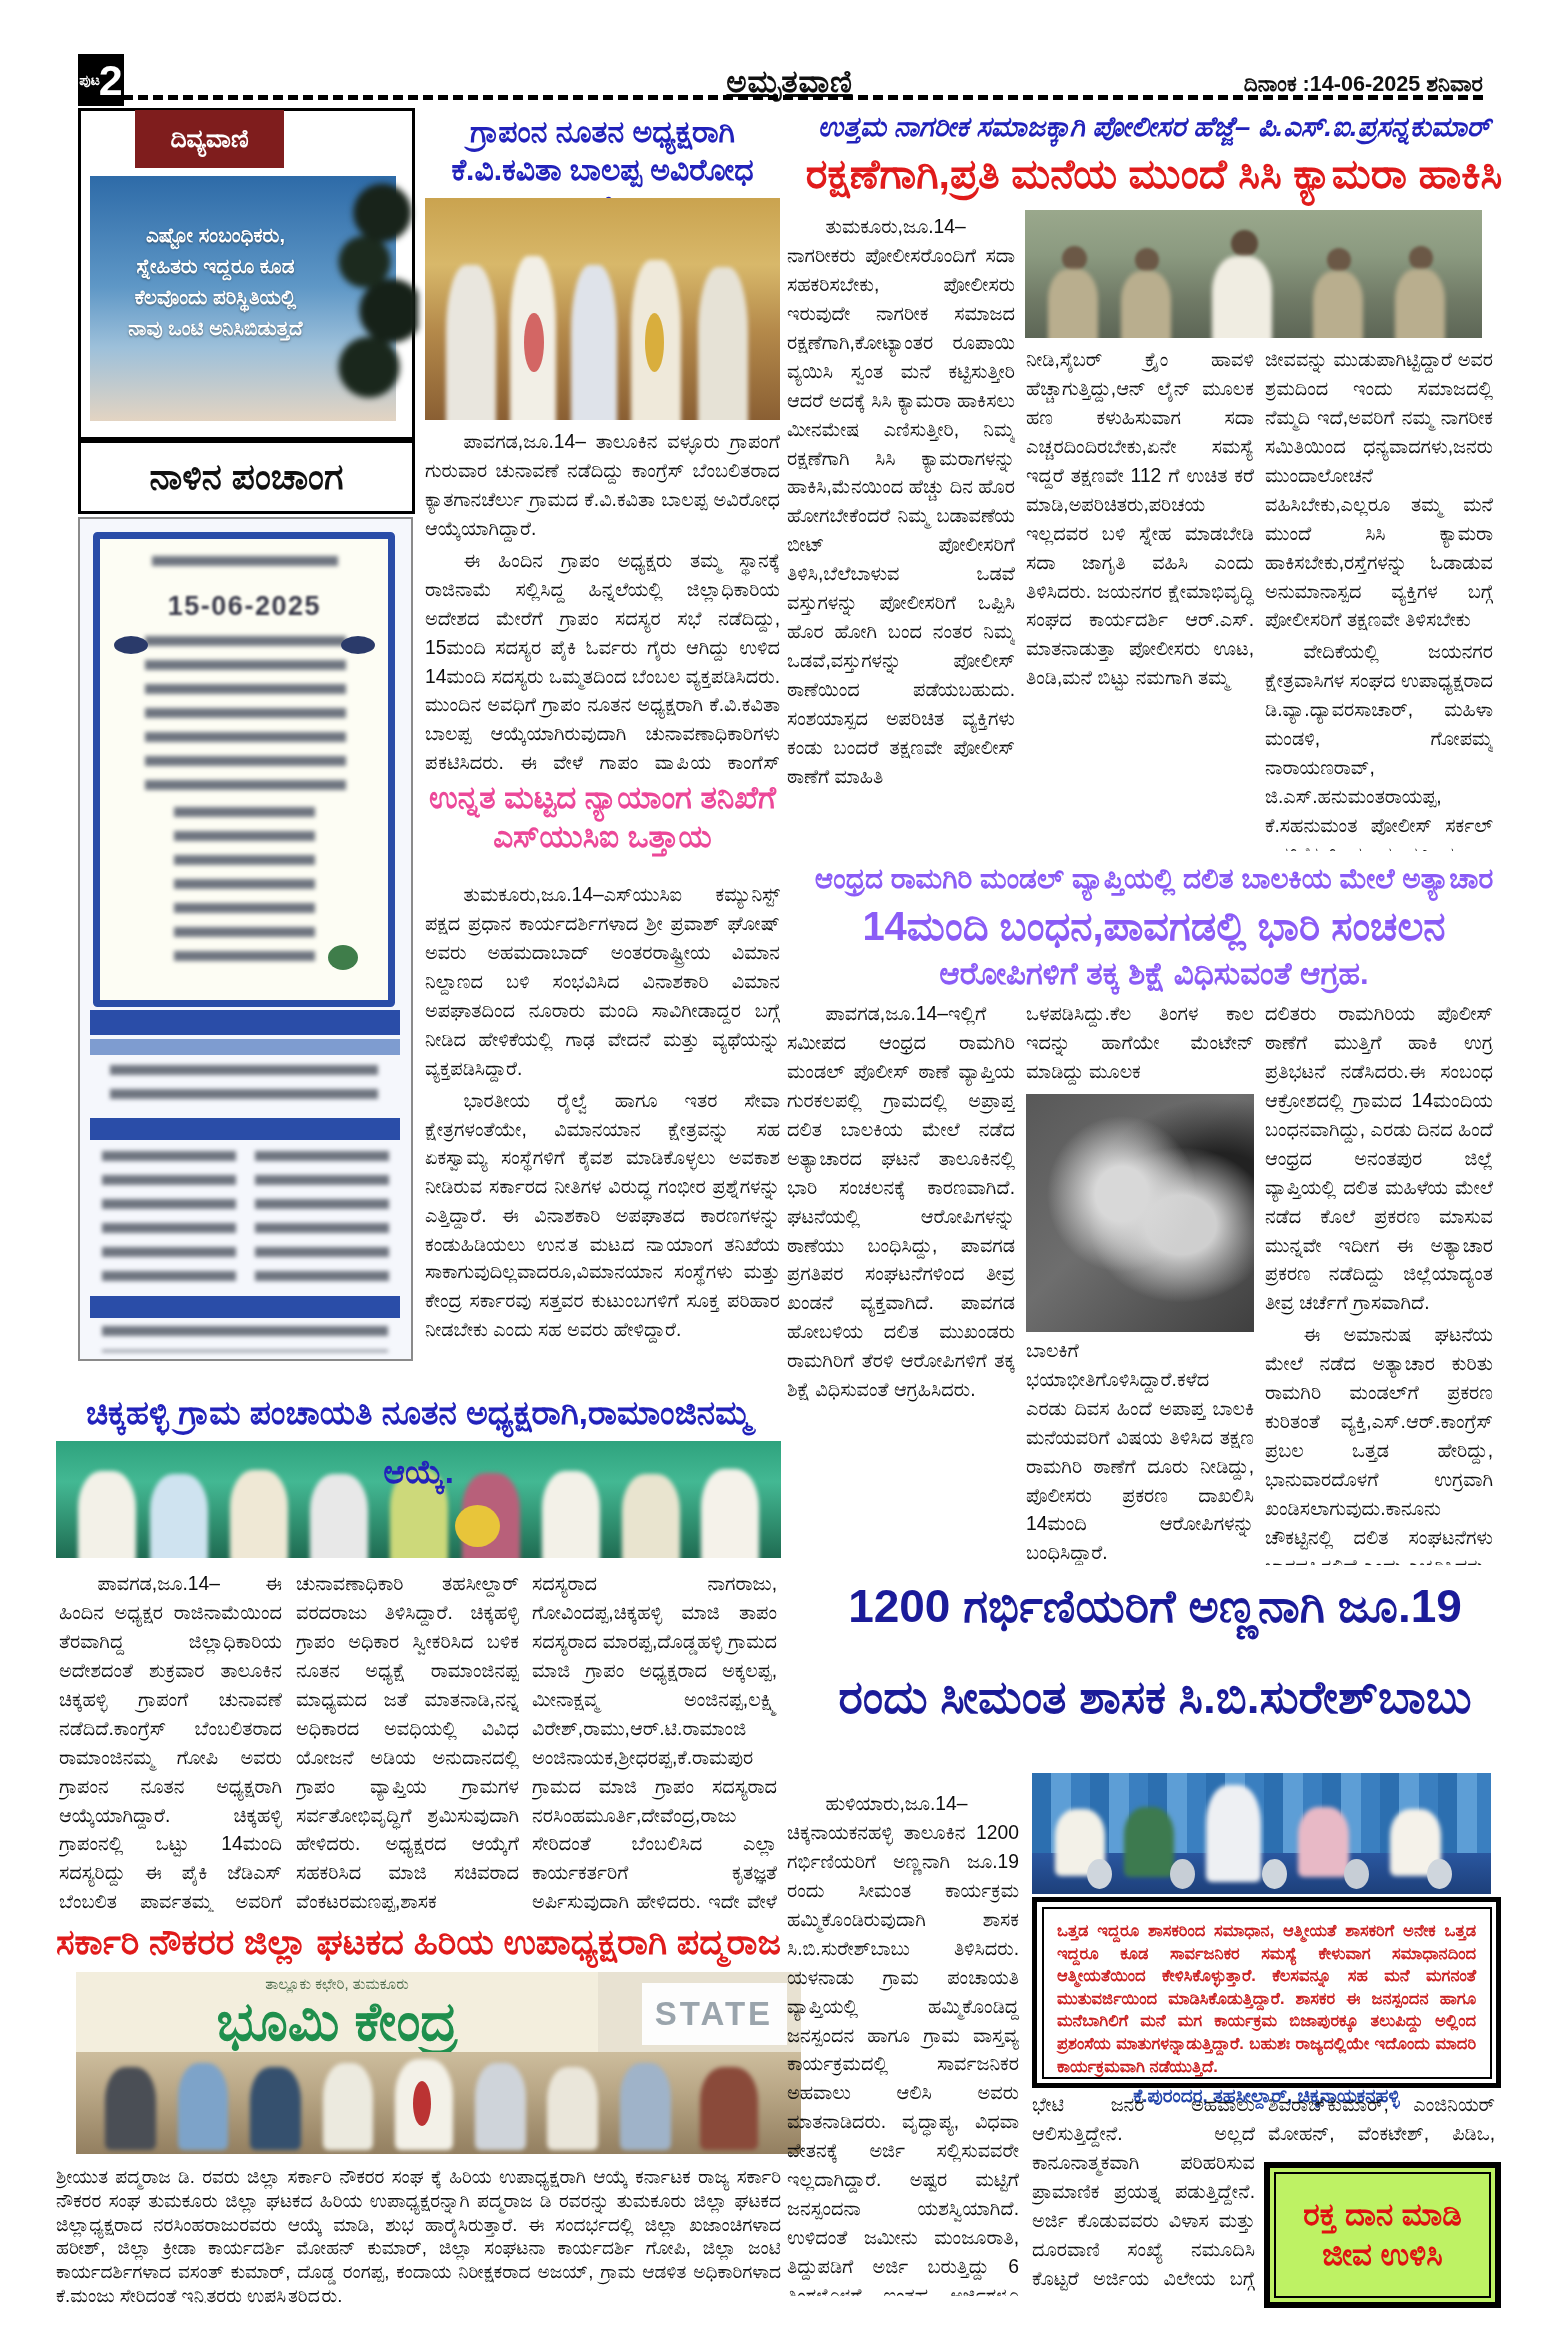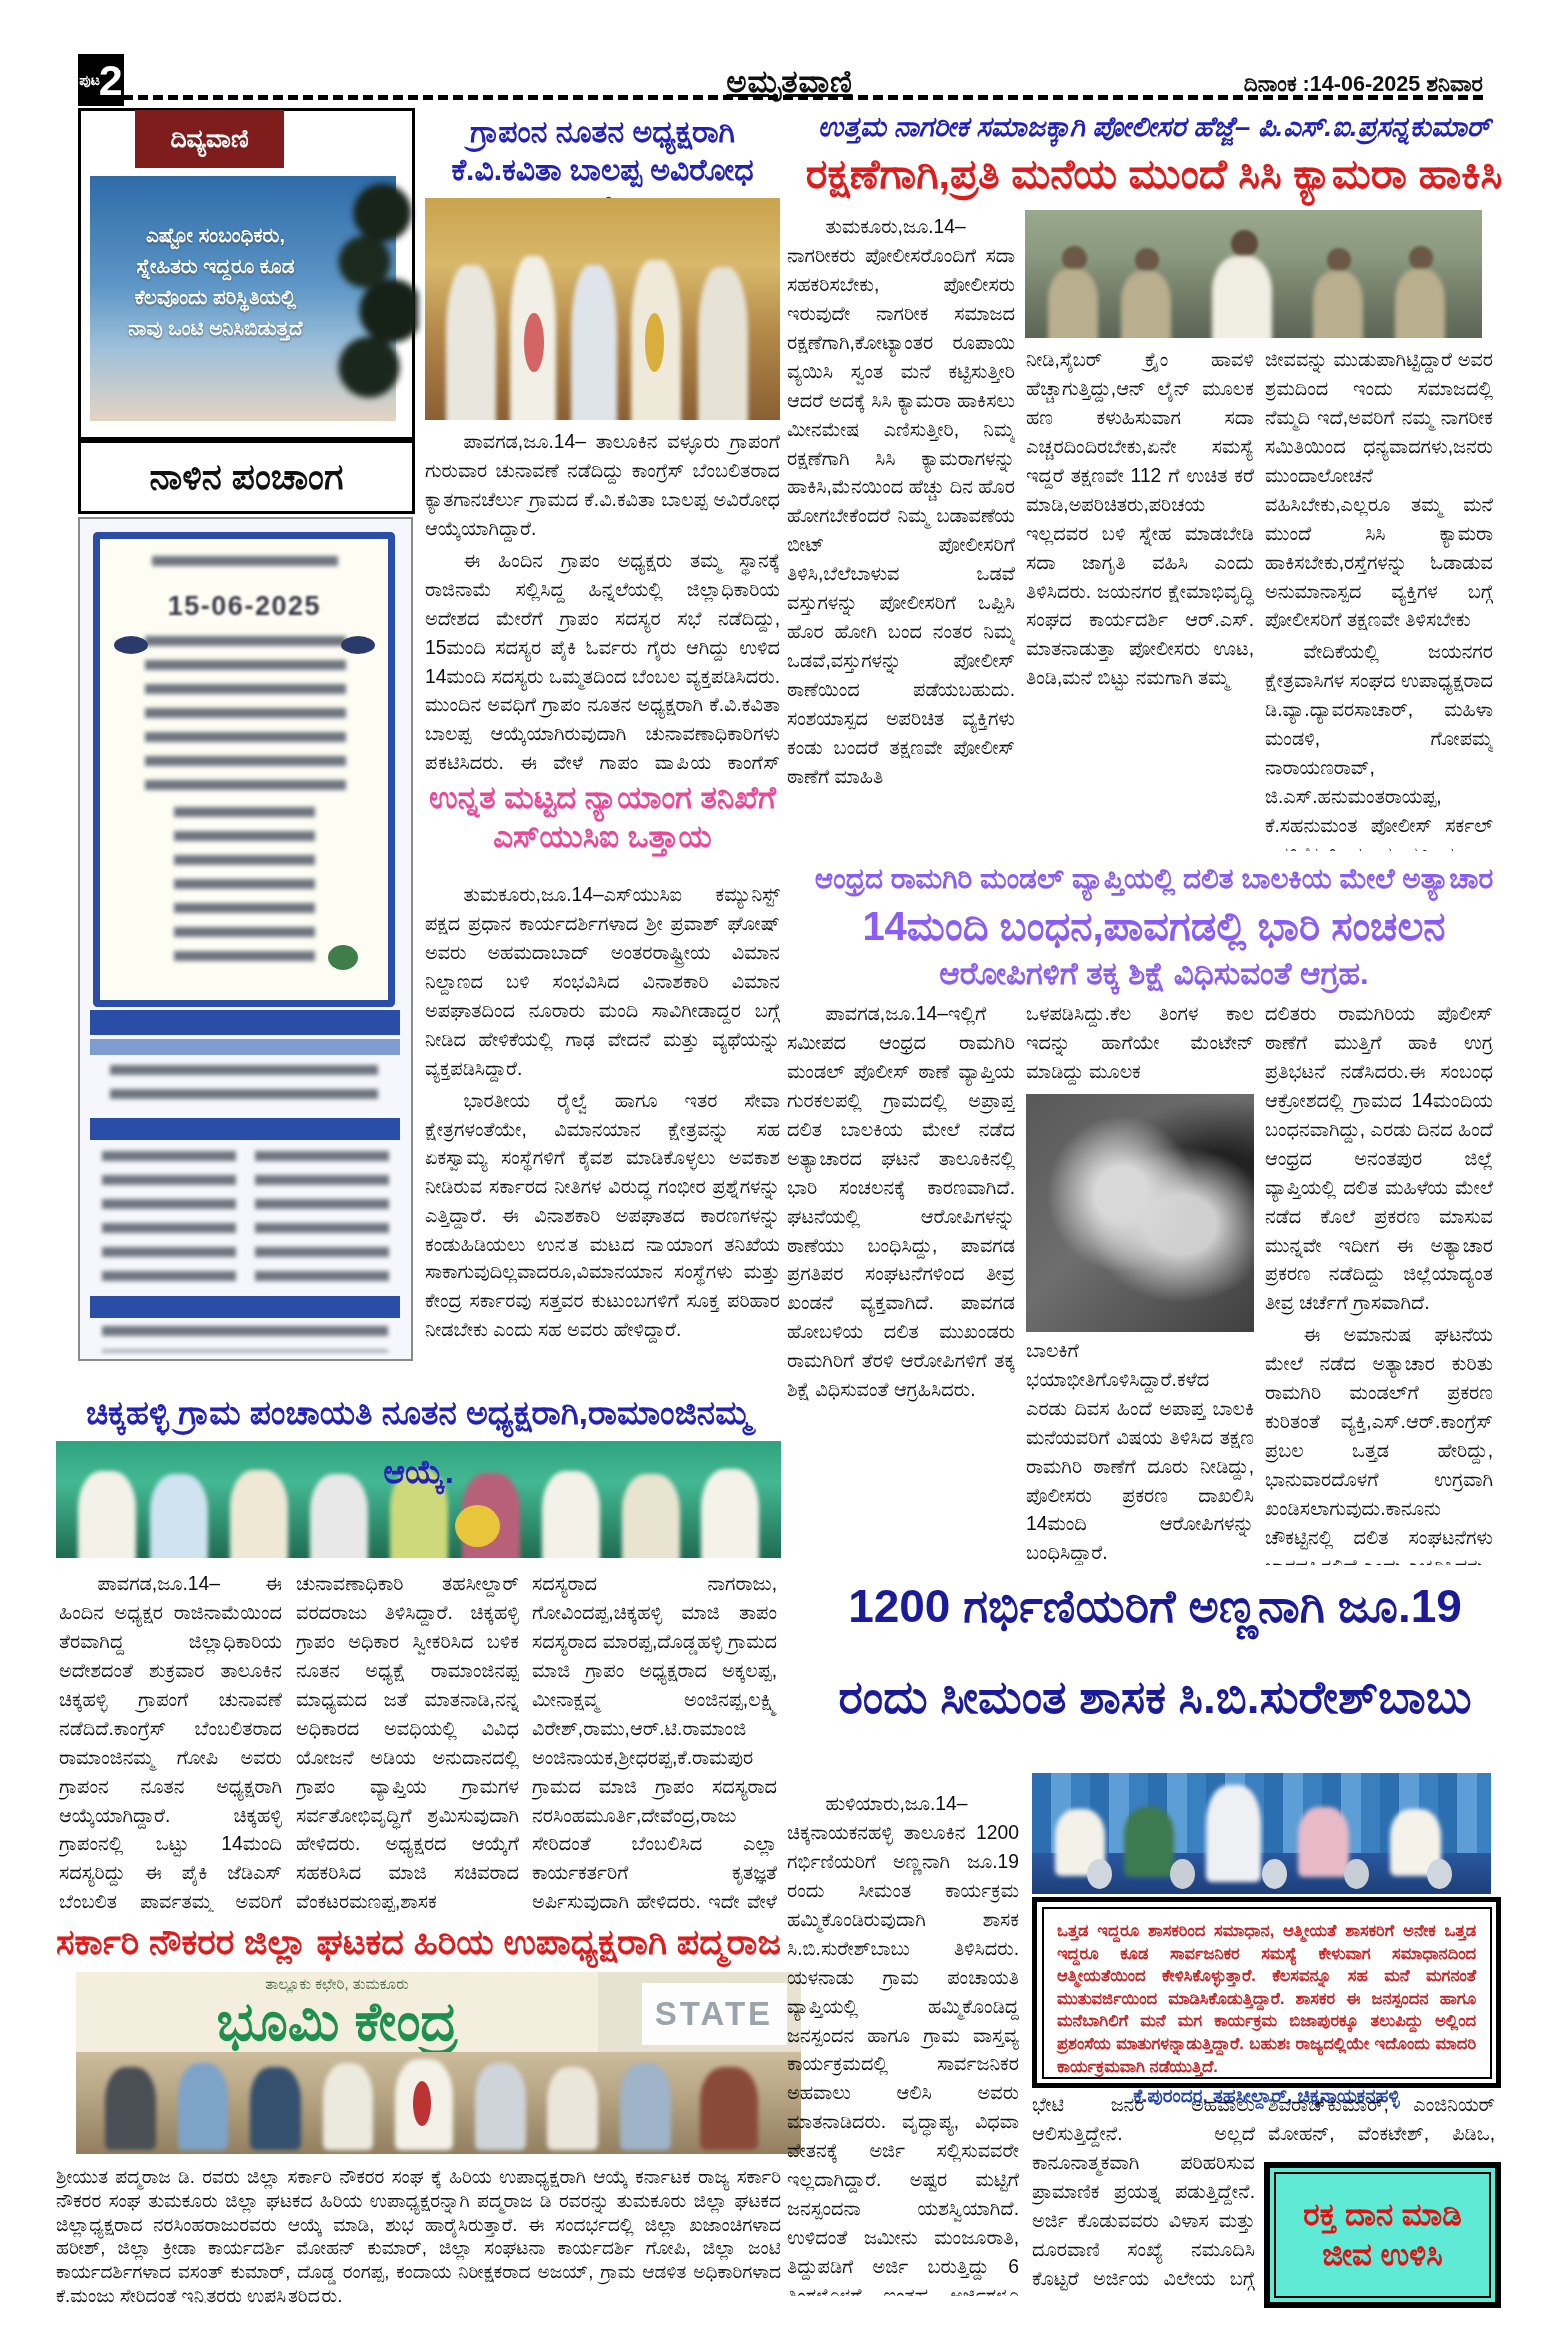--- a/index.html
+++ b/index.html
@@ -47,21 +47,21 @@
   .blur-card{position:absolute;background:#fdfdf4;border:7.4px solid #2a4da8;border-radius:4.5px;}
   .blur-date{font-size:27px;font-weight:bold;color:#3a3a4a;text-align:center;filter:blur(1.1px);letter-spacing:1.5px;}
   .blur-lines{filter:blur(1.9px);background:repeating-linear-gradient(180deg,#6f7580 0 9.7px,transparent 9.7px 24px);}
   .blur-band{background:#2a4da8;filter:blur(0.7px);}
   .blur-band-lt{background:#7e9cd0;filter:blur(0.7px);}
   
   .qbox{border:5.2px solid #000;background:#fff;}
   .qbox-inner{position:absolute;inset:4.5px;border:2.2px solid #000;padding:10.4px 13.4px;}
   .qtext{color:#cc2222;font-weight:bold;font-size:16.4px;line-height:1.38;text-align:justify;}
   .qsign{color:#2244aa;font-weight:bold;font-size:18.6px;text-align:center;margin-top:7.4px;}
-  .bloodbox{border:6.7px solid #000;background:#5eead4;}
+  .bloodbox{border:6.7px solid #000;background:#bef264;}
   .bloodbox-inner{position:absolute;inset:3.7px;border:2.2px solid #000;display:flex;flex-direction:column;align-items:center;justify-content:center;gap:6px;}
   .blood-line{color:#e01111;font-weight:bold;font-size:31px;line-height:1.1;text-align:center;}
   
   .scene-garland{background:linear-gradient(180deg,#caa34f 0%,#d8b86a 30%,#b4894a 60%,#8a5f33 100%);}
   .scene-police{background:linear-gradient(180deg,#9aa88c 0%,#8b9a80 35%,#707a66 70%,#5d6656 100%);}
   .scene-hands{background:
       radial-gradient(ellipse at 42% 42%, #d8d8d8 0 14%, transparent 40%),
       radial-gradient(ellipse at 68% 55%, #cfcfcf 0 16%, transparent 42%),
       radial-gradient(ellipse at 85% 40%, #222 0 18%, transparent 45%),
       linear-gradient(135deg,#585858 0%,#6e6e6e 45%,#3f3f3f 100%);}

